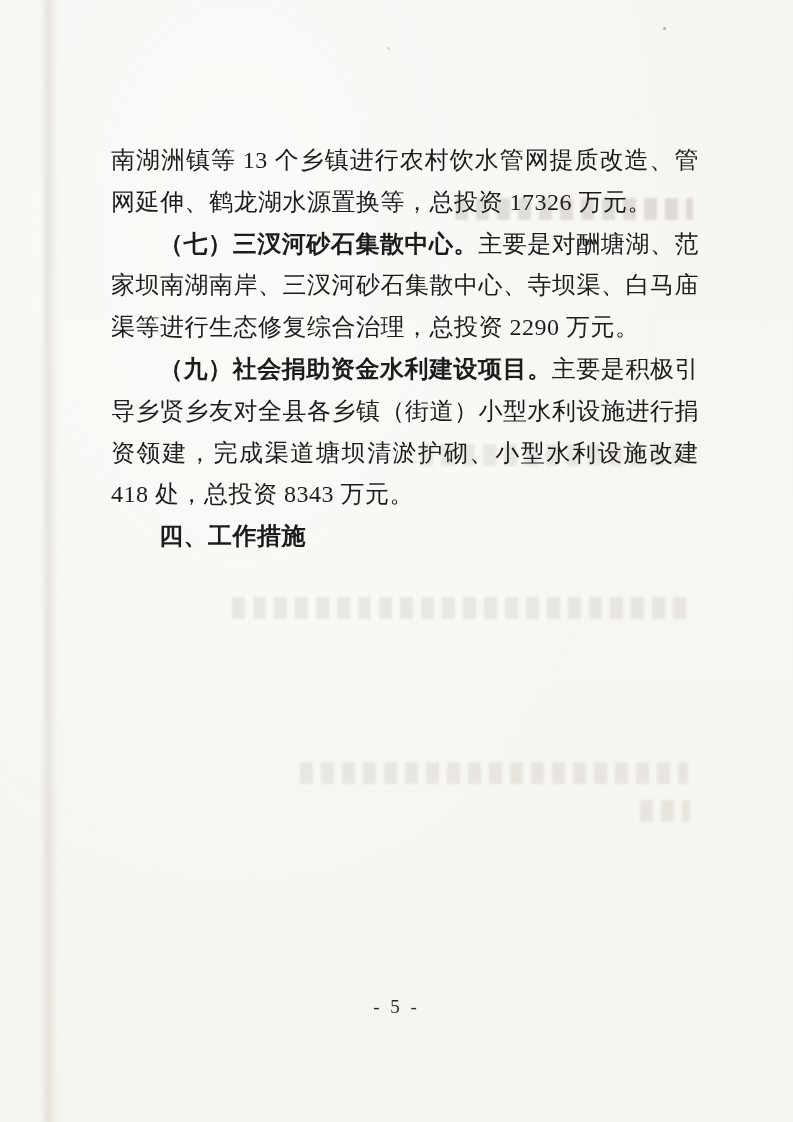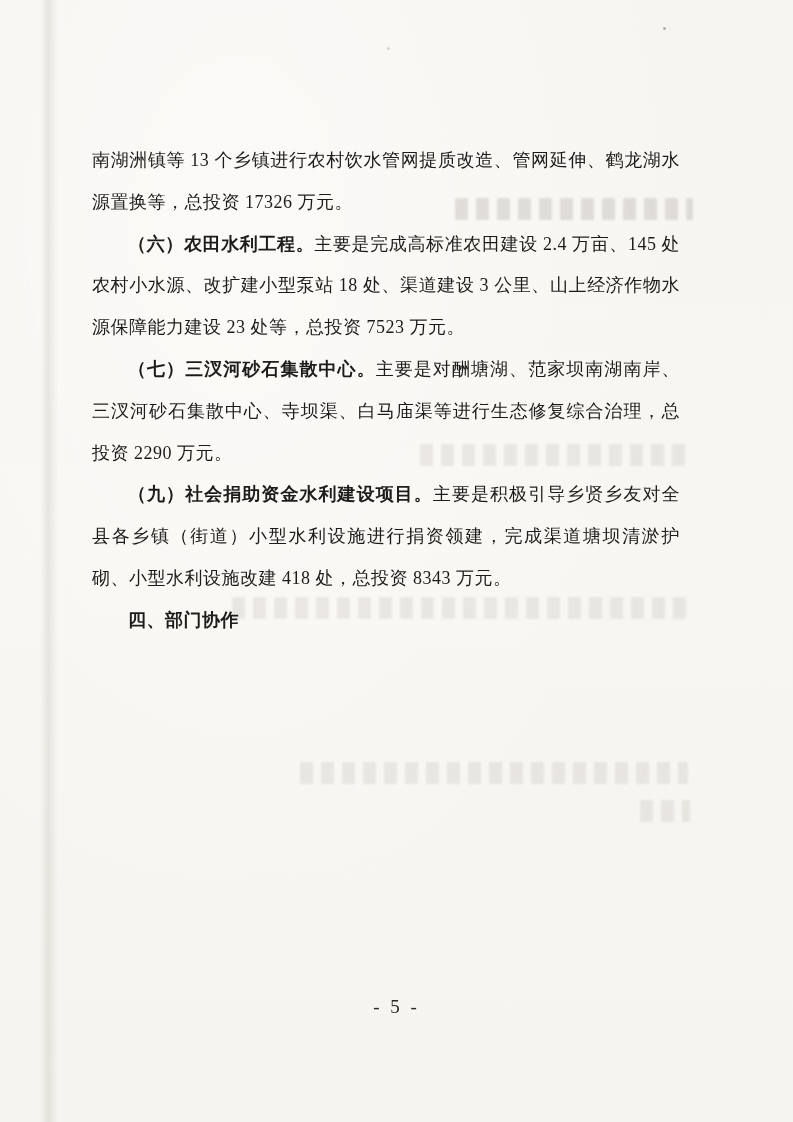--- a/index.html
+++ b/index.html
@@ -15,22 +15,22 @@
     overflow: hidden;
     font-family: "Liberation Serif", "DejaVu Serif", serif;
     color: #1d1c1a;
   }
   .edge-band {
     position: absolute; left: 40px; top: 0; width: 18px; height: 100%;
     background: linear-gradient(90deg, rgba(0,0,0,0) 0%, rgba(138,130,117,0.16) 45%, rgba(0,0,0,0) 100%);
   }
   .speck { position: absolute; width: 3px; height: 3px; border-radius: 50%; background: rgba(90,85,75,0.45); }
   .content {
-    position: absolute; left: 92px; top: 140px; width: 588px;
-    font-size: 18px; line-height: 41.8px;
+    position: absolute; left: 111px; top: 140px; width: 588px;
+    font-size: 24px; line-height: 41.8px;
     text-align: justify; letter-spacing: 0.5px;
   }
   .para { margin: 0; padding: 0; }
   .para.indent { text-indent: 2em; }
   .lead { font-weight: bold; }
   .heading-text { font-weight: bold; }
   .page-number {
     position: absolute; left: 0; top: 996px; width: 100%;
     text-align: center; font-size: 19px; letter-spacing: 3px; color: #2a2927;
   }
@@ -55,27 +55,26 @@
   <div class="ghost" style="left:455px; top:198px; width:238px;"></div>
   <div class="ghost light" style="left:420px; top:444px; width:268px;"></div>
   <div class="ghost light" style="left:232px; top:597px; width:456px;"></div>
   <div class="ghost light" style="left:300px; top:762px; width:388px;"></div>
   <div class="ghost light" style="left:640px; top:800px; width:50px;"></div>
 
   <div class="content">
 
     <p class="para"><span>南湖洲镇等 13 个乡镇进行农村饮水管网提质改造、管网延伸、鹤龙湖水源置换等，总投资 17326 万元。</span></p>
 
-    <p class="para indent"><span class="lead">（六）农田水利工程。</span><span>主要是完成高标准农田建设 2.4 万亩、145 处农村小水源、改扩建小型泵站 18 处、渠道建设 3 公里、山上经济作物水源保障能力建设 23 处等，总投资 7523 万元。</span></p>
 
     <p class="para indent"><span class="lead">（七）三汊河砂石集散中心。</span><span>主要是对酬塘湖、范家坝南湖南岸、三汊河砂石集散中心、寺坝渠、白马庙渠等进行生态修复综合治理，总投资 2290 万元。</span></p>
 
 
     <p class="para indent"><span class="lead">（九）社会捐助资金水利建设项目。</span><span>主要是积极引导乡贤乡友对全县各乡镇（街道）小型水利设施进行捐资领建，完成渠道塘坝清淤护砌、小型水利设施改建 418 处，总投资 8343 万元。</span></p>
 
-    <p class="para indent"><span class="heading-text">四、部门协作</span></p>
+    <p class="para indent"><span class="heading-text">四、工作措施</span></p>
 
 
   </div>
 
   <div class="page-number">- 5 -</div>
 
 </div>
 
 </body></html>

